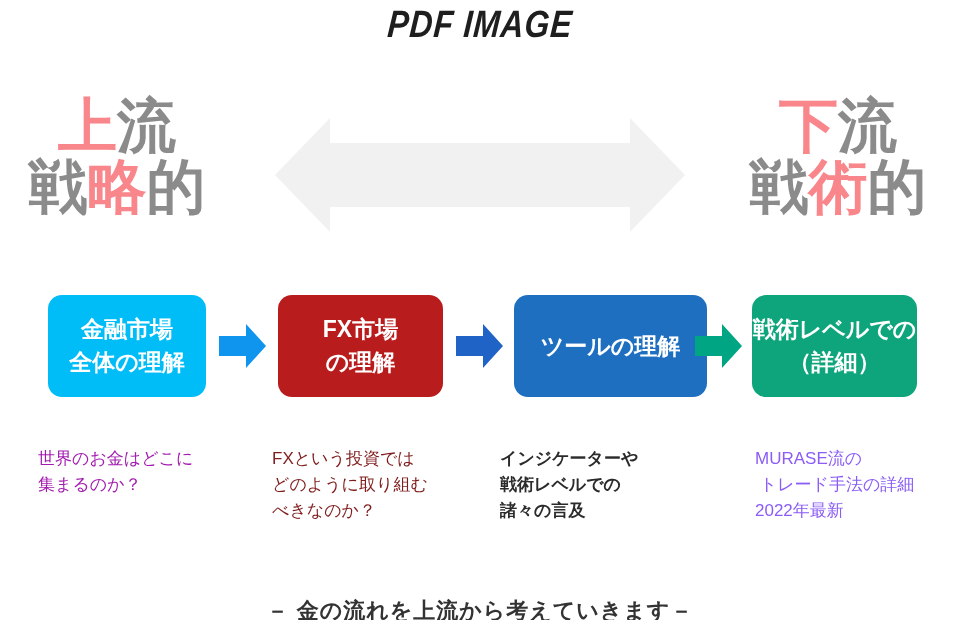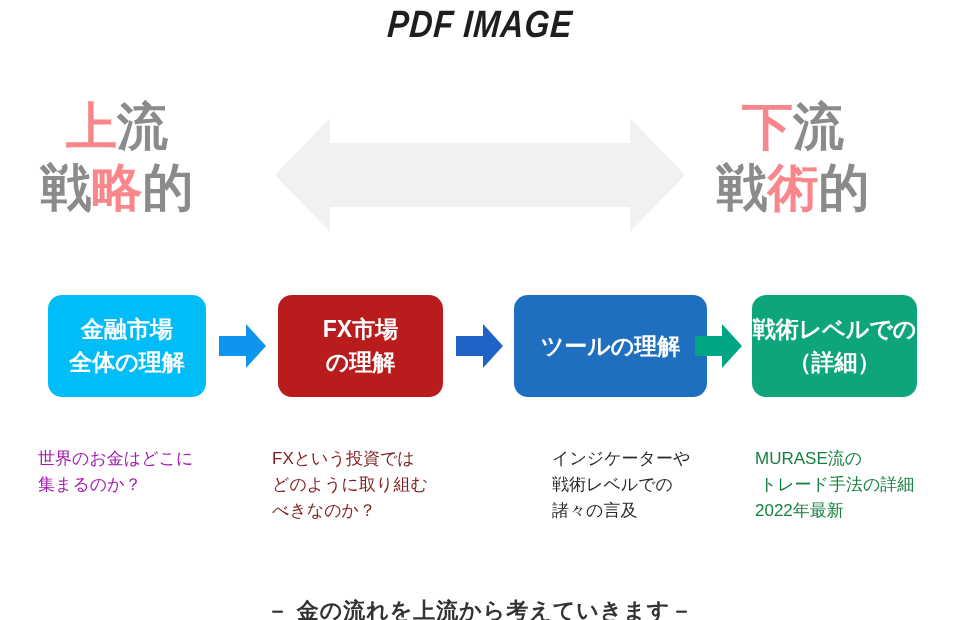--- a/index.html
+++ b/index.html
@@ -8,24 +8,24 @@
     background: #ffffff; overflow: hidden;
     font-family: "Liberation Sans", "DejaVu Sans", sans-serif;
   }
   .title {
     position: absolute; top: 3px; left: 0; right: 0;
     text-align: center; font-size: 38px; font-weight: bold; font-style: italic;
     letter-spacing: 1px; transform: scaleX(0.84) skewX(-5deg);
   }
   .hdr {
     position: absolute; top: 96px; width: 230px;
-    text-align: center; font-size: 51px; font-weight: bold; line-height: 61px;
+    text-align: center; font-size: 59px; font-weight: bold; line-height: 61px;
   }
   .hdr-left  { left: 2px; }
-  .hdr-right { left: 678px; }
+  .hdr-right { left: 723px; }
   .ch-gray { }
   .ch-pink { }
   .double-arrow { position: absolute; left: 275px; top: 118px; width: 410px; height: 114px; }
   .step-box {
     position: absolute; top: 295px; height: 102px;
     border-radius: 14px; color: #ffffff;
     display: flex; align-items: center; justify-content: center;
   }
   .step-box .lbl {
     white-space: pre-line; text-align: center;
@@ -38,21 +38,21 @@
   .conn { position: absolute; top: 324px; width: 47px; height: 44px; }
   .conn-1 { left: 219px; }
   .conn-2 { left: 456px; }
   .conn-3 { left: 695px; }
   .desc {
     position: absolute; top: 446px;
     font-size: 17px; line-height: 26px; white-space: pre-wrap;
   }
   .desc-1 { left: 38px; }
   .desc-2 { left: 272px; }
-  .desc-3 { left: 552px; }
+  .desc-3 { left: 500px; font-weight: bold; }
   .desc-4 { left: 755px; }
   .caption {
     position: absolute; top: 596px; left: 0; right: 0;
     text-align: center; font-size: 22px; font-weight: bold; letter-spacing: 1px;
   }
 </style>
 </head>
 <body>
 
 <div class="page">
@@ -105,19 +105,19 @@
   </div>
 
   <div class="desc desc-1" style="color: #a21caf;">世界のお金はどこに
 集まるのか？</div>
   <div class="desc desc-2" style="color: #7f1d1d;">FXという投資では
 どのように取り組む
 べきなのか？</div>
   <div class="desc desc-3" style="color: rgb(43, 43, 43);">インジケーターや
 戦術レベルでの
 諸々の言及</div>
-  <div class="desc desc-4" style="color: #15803d;">MURASE流の
+  <div class="desc desc-4" style="color: #8b5cf6;">MURASE流の
  トレード手法の詳細
 2022年最新</div>
 
   <div class="caption" style="color: rgb(51, 51, 51);">－ 金の流れを上流から考えていきます－</div>
 
 </div>
 
 </body></html>

